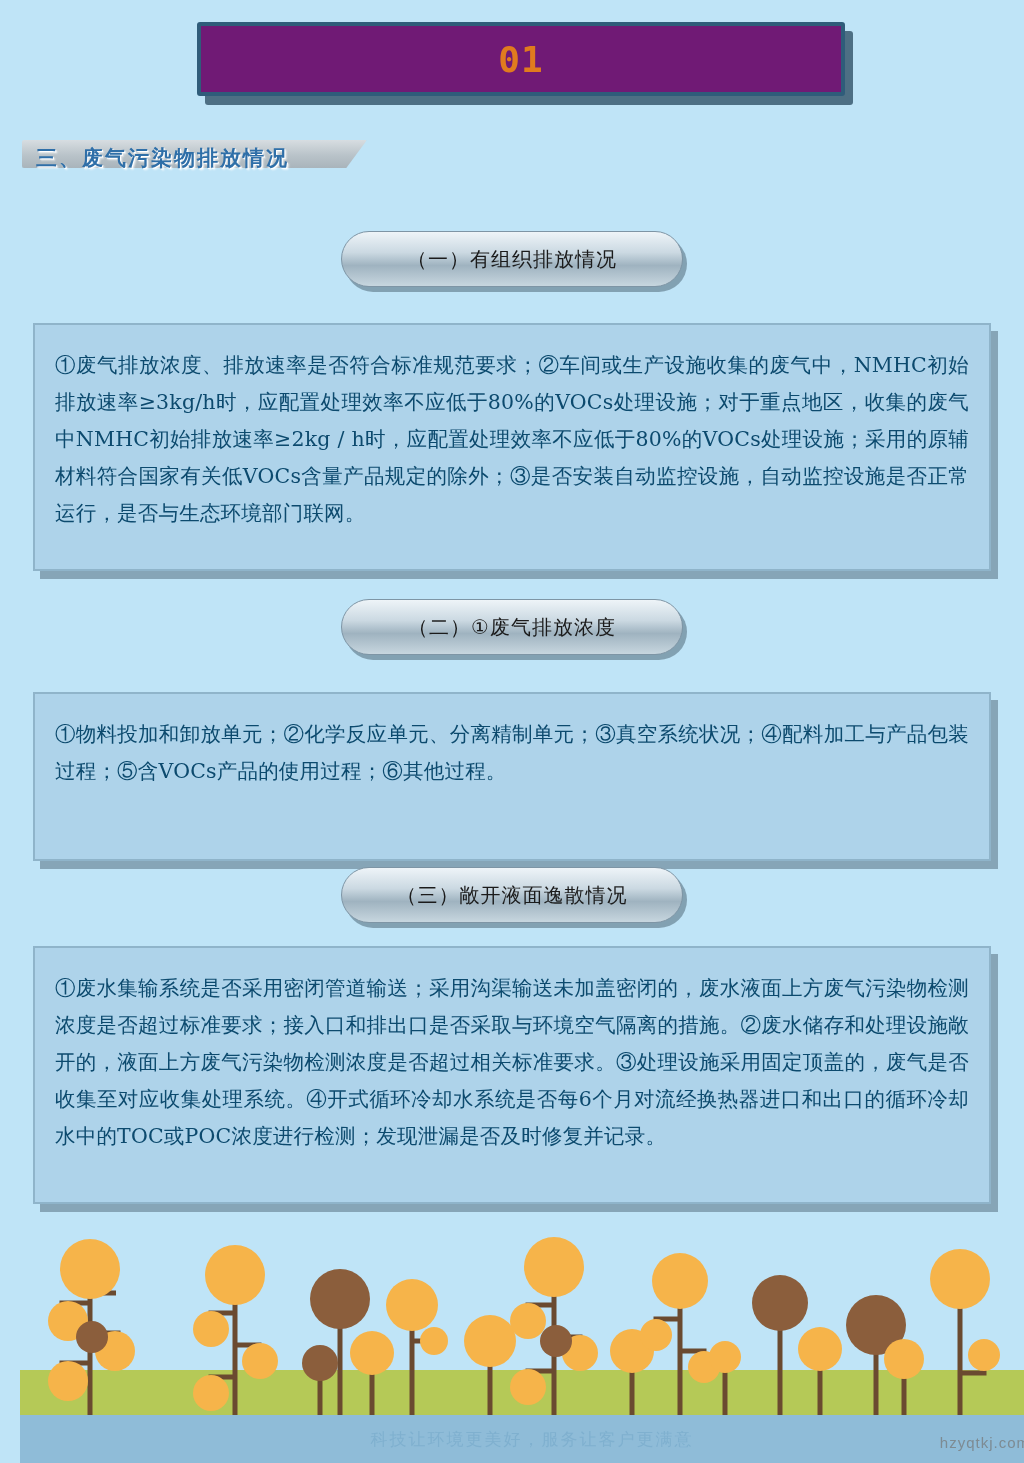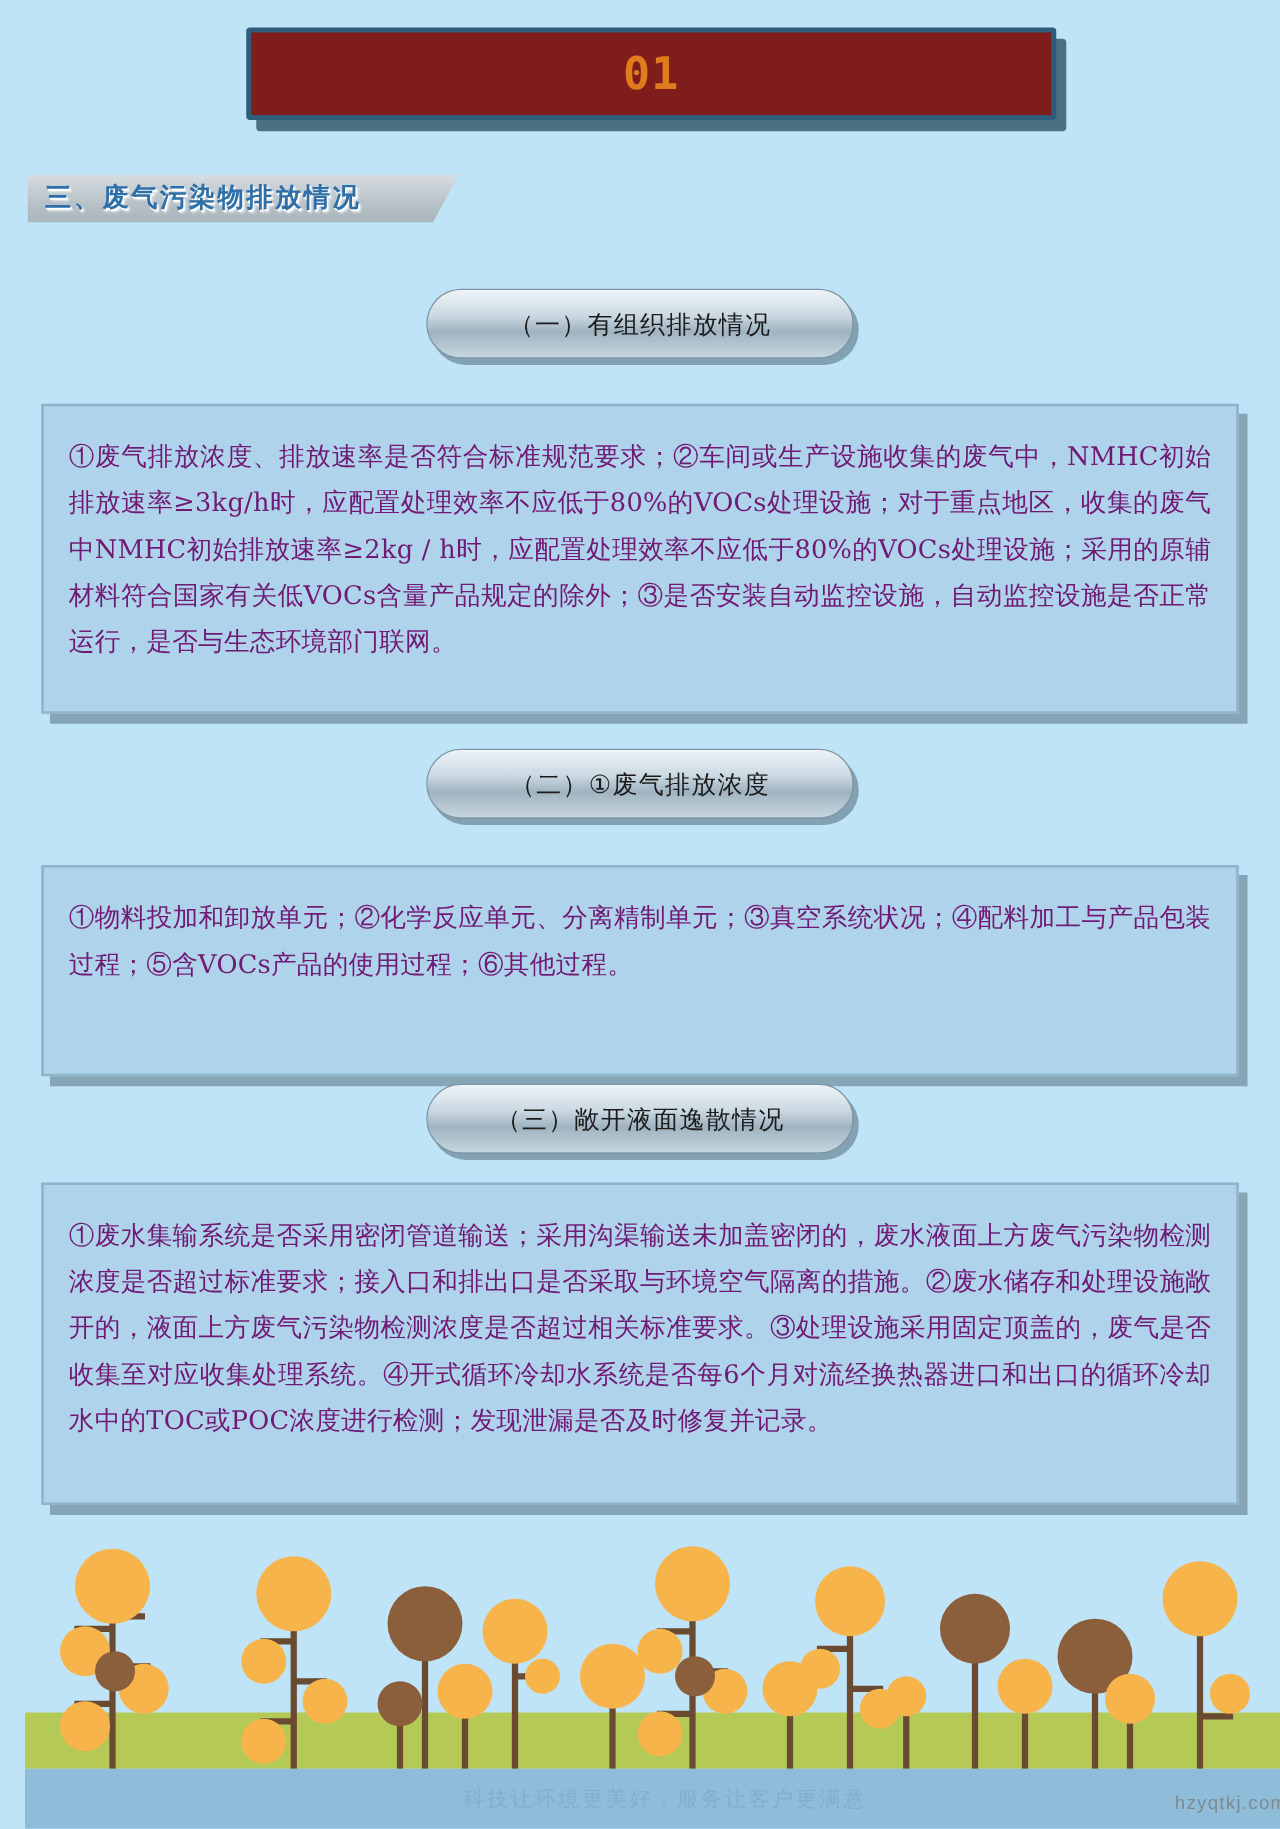--- a/index.html
+++ b/index.html
@@ -32,21 +32,21 @@
     background: #4d6f84;
     border-radius: 3px;
   }
   .title-box {
     position: absolute;
     left: 0;
     top: 0;
     width: 100%;
     height: 100%;
     box-sizing: border-box;
-    background: #7f1d1d;
+    background: #701a75;
     border: 4px solid #2f5c7a;
     border-radius: 3px;
     display: flex;
     align-items: center;
     justify-content: center;
     gap: 26px;
   }
   .title-num {
     color: #e07b1e;
     font-family: "DejaVu Sans Mono", monospace;
@@ -61,21 +61,21 @@
     font-weight: bold;
     letter-spacing: 3px;
   }
 
   
   .section-tag {
     position: absolute;
     left: 22px;
     top: 140px;
     width: 345px;
-    height: 38px;
+    height: 28px;
     text-align: center;
   }
   .section-tag .bg {
     position: absolute;
     inset: 0;
     background: linear-gradient(180deg, #d7dde1 0%, #b9c3c9 55%, #a9b4bb 100%);
     border-radius: 2px;
     box-shadow: 2px 3px 4px rgba(60,80,95,0.35);
     clip-path: polygon(0 0, 100% 0, 94% 100%, 0 100%);
   }
@@ -144,21 +144,21 @@
     box-sizing: border-box;
     background: #aed3ea;
     border: 2px solid #8fb4ca;
     padding: 22px 20px 18px 20px;
   }
   .box p {
     margin: 0;
     font-family: "DejaVu Serif", serif;
     font-size: 20.5px;
     line-height: 37px;
-    color: #701a75;
+    color: #0c4a6e;
     text-align: justify;
     letter-spacing: 0.2px;
   }
 
   #box1 { top: 323px; height: 248px; }
   #box2 { top: 692px; height: 169px; }
   #box3 { top: 946px; height: 258px; }
 
   #pill1 { top: 231px; }
   #pill2 { top: 599px; }

